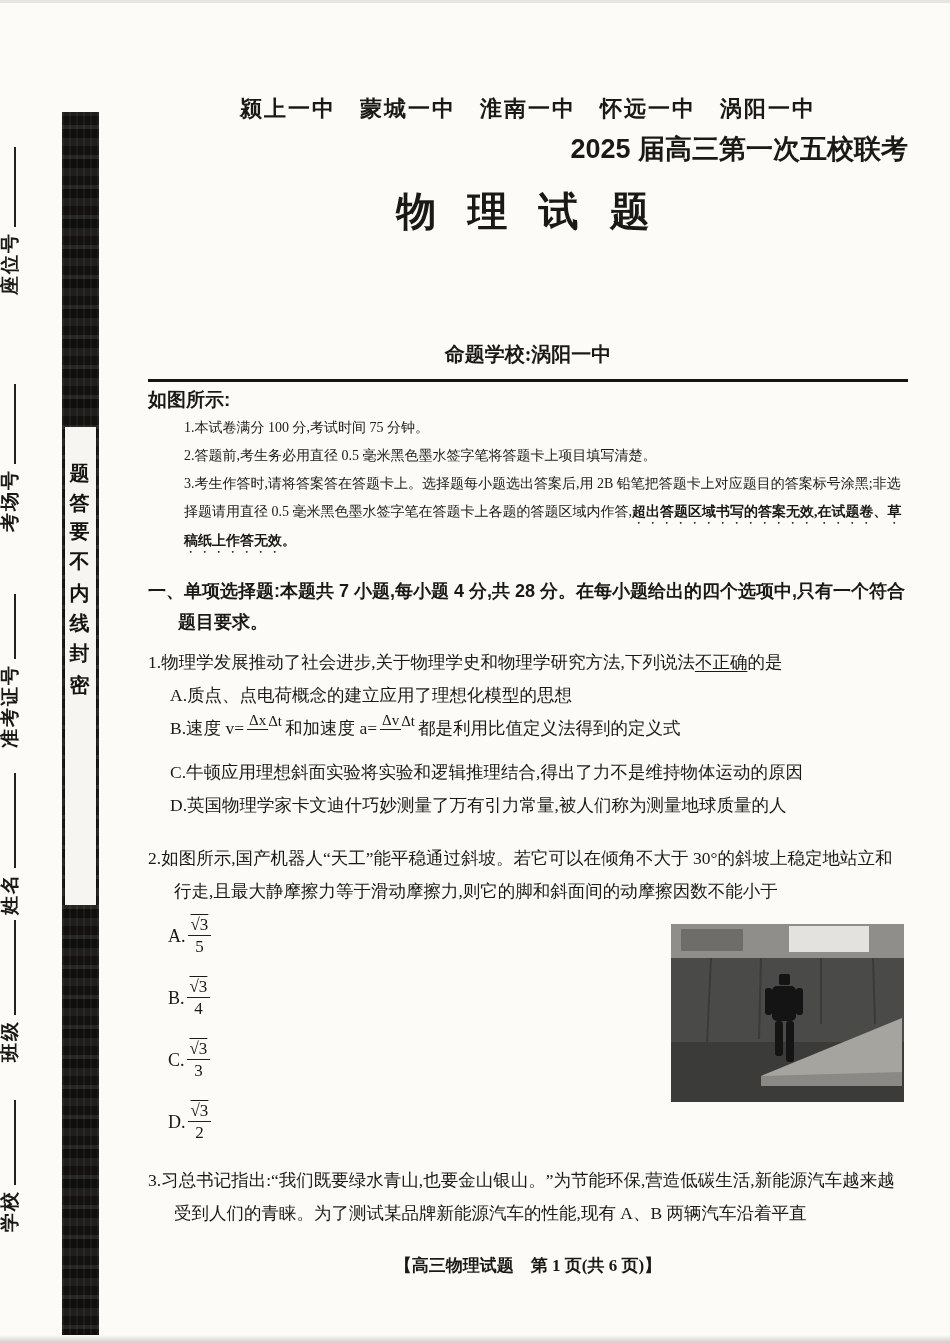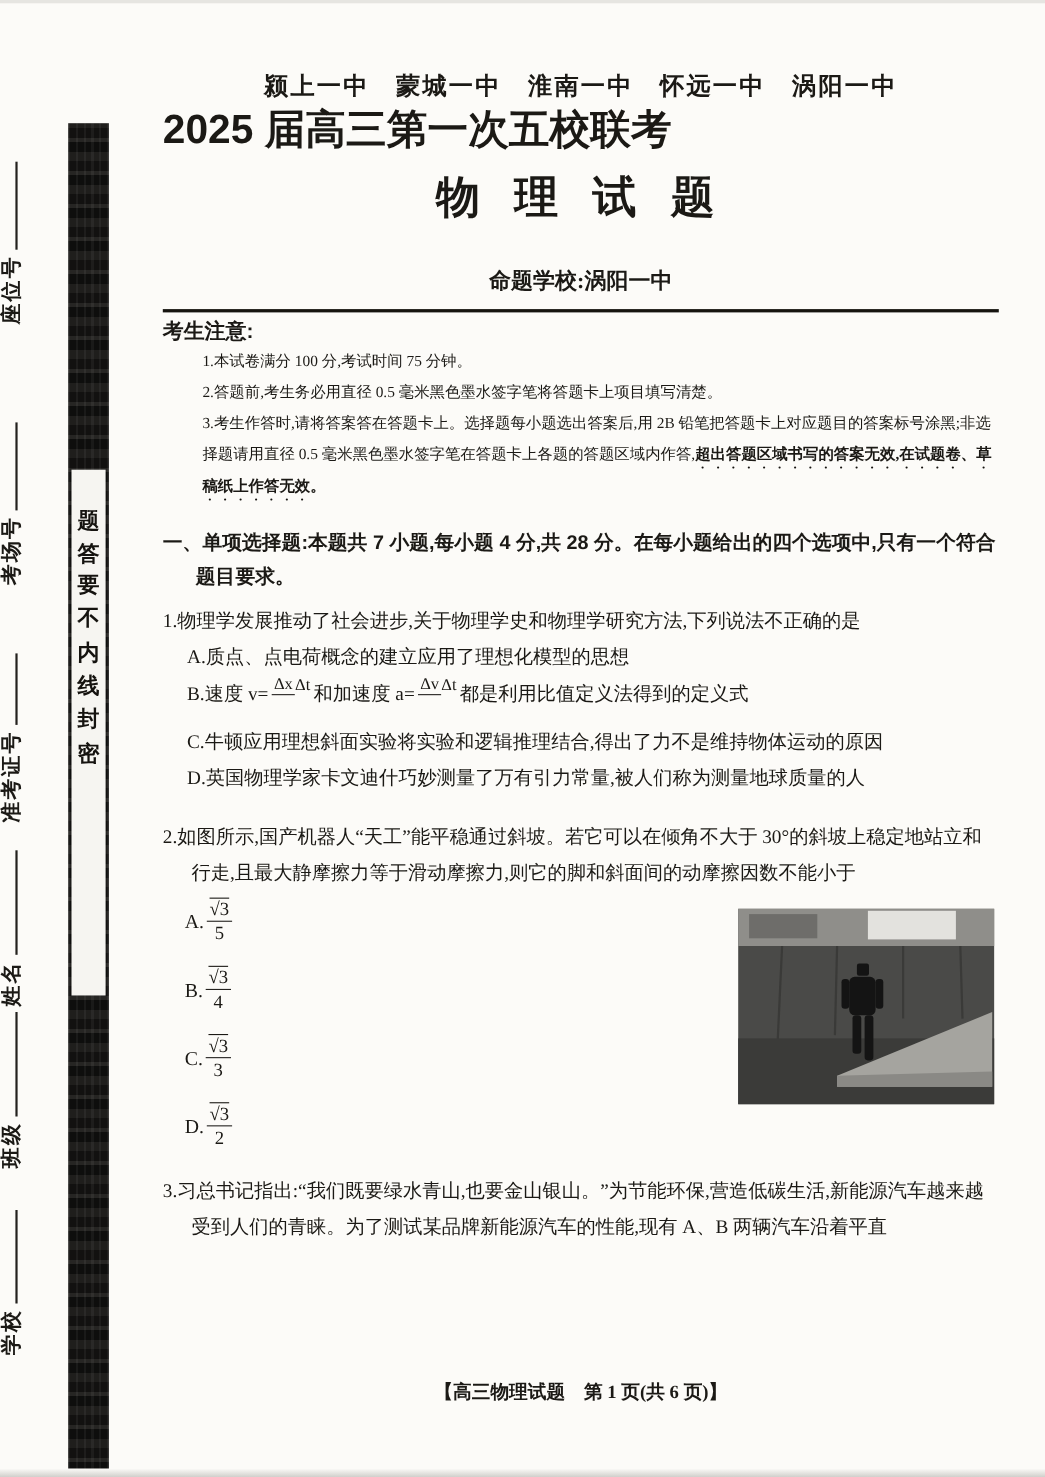--- a/index.html
+++ b/index.html
@@ -29,38 +29,38 @@
   .strip-window{
     position:absolute;left:3px;width:31px;top:315px;height:478px;background:#f6f5f1;
     display:flex;justify-content:center;padding-top:20px;box-sizing:border-box;
   }
   .strip-chars{
     writing-mode:vertical-rl;text-orientation:upright;
     font-size:20px;font-weight:700;letter-spacing:30px;color:#15130f;
   }
 
   
-  .content{position:absolute;left:148px;top:0;width:760px;padding-top:65px;}
+  .content{position:absolute;left:148px;top:0;width:760px;padding-top:96px;}
   .hei{font-family:"Liberation Sans","DejaVu Sans",sans-serif;}
   .schools{text-align:center;font-size:22px;font-weight:700;letter-spacing:2px;line-height:26px;}
-  .exam-title{text-align:left;font-size:37px;font-weight:700;margin-top:10px;line-height:34px;}
+  .exam-title{text-align:right;font-size:27px;font-weight:700;margin-top:10px;line-height:34px;}
   .subject-title{text-align:center;font-size:40px;font-weight:700;letter-spacing:10px;margin-top:20px;line-height:50px;}
-  .info-line{display:flex;justify-content:center;gap:70px;font-size:20px;font-weight:700;margin-top:38px;line-height:26px;}
+  .info-line{display:flex;justify-content:center;gap:70px;font-size:20px;font-weight:700;margin-top:105px;line-height:26px;}
   .rule{border-top:3px solid #16140f;margin-top:12px;}
   .notice-head{font-size:19px;font-weight:700;line-height:28px;margin-top:4px;}
   .notice-item{font-size:14px;line-height:28px;margin-left:36px;}
   .em-dots{
     font-weight:700;
     -webkit-text-emphasis:filled dot #15130f;text-emphasis:filled dot #15130f;
     -webkit-text-emphasis-position:under right;text-emphasis-position:under right;
   }
   .section-head{font-size:18px;font-weight:700;line-height:31px;margin-top:20px;padding-left:30px;text-indent:-30px;}
   .q-stem{font-size:17.5px;line-height:33px;margin-top:8px;}
   .hang{padding-left:26px;text-indent:-26px;margin-top:20px;}
-  .u{text-underline-offset:3px;}
+  .u{text-decoration:underline;text-underline-offset:3px;}
   .opt{font-size:17.5px;line-height:33px;margin-left:22px;}
   .optB{display:flex;align-items:flex-start;height:44px;}
   .frac{display:inline-flex;flex-direction:row;align-items:center;font-size:15px;line-height:1.15;margin:0 3px;vertical-align:middle;}
   .frac .num{border-bottom:1.3px solid #23211e;padding:0 2px;}
   .frac .den{padding-top:1px;}
   .q2-body{position:relative;margin-top:6px;}
   .frac-opt{display:flex;align-items:center;gap:2px;margin:0 0 18px 20px;height:44px;font-size:18px;}
   .bigfrac{display:inline-flex;flex-direction:column;align-items:center;font-size:17px;line-height:1.2;}
   .bigfrac .bnum{border-bottom:1.5px solid #23211e;padding:0 3px;text-decoration:overline;}
   .bigfrac .bden{padding-top:1px;}
@@ -100,21 +100,21 @@
 
   <div class="content">
     <div class="schools hei">颍上一中　蒙城一中　淮南一中　怀远一中　涡阳一中</div>
     <div class="exam-title hei">2025 届高三第一次五校联考</div>
     <div class="subject-title hei">物 理 试 题</div>
     <div class="info-line">
       <span>命题学校:涡阳一中</span>
     </div>
     <div class="rule"></div>
 
-    <div class="notice-head hei">考生注意:</div>
+    <div class="notice-head hei">如图所示:</div>
     <div class="notice-item">1.本试卷满分 100 分,考试时间 75 分钟。</div>
     <div class="notice-item">2.答题前,考生务必用直径 0.5 毫米黑色墨水签字笔将答题卡上项目填写清楚。</div>
     <div class="notice-item"><span>3.考生作答时,请将答案答在答题卡上。选择题每小题选出答案后,用 2B 铅笔把答题卡上对应题目的答案标号涂黑;非选择题请用直径 0.5 毫米黑色墨水签字笔在答题卡上各题的答题区域内作答,</span><span class="em-dots">超出答题区域书写的答案无效,在试题卷、草稿纸上作答无效。</span></div>
 
     <div class="section-head hei">一、单项选择题:本题共 7 小题,每小题 4 分,共 28 分。在每小题给出的四个选项中,只有一个符合题目要求。</div>
 
     <div class="q-stem">
       <span>1.物理学发展推动了社会进步,关于物理学史和物理学研究方法,下列说法</span><span class="u">不正确</span><span>的是</span>
     </div>
     <div class="opt">A.质点、点电荷概念的建立应用了理想化模型的思想</div>

